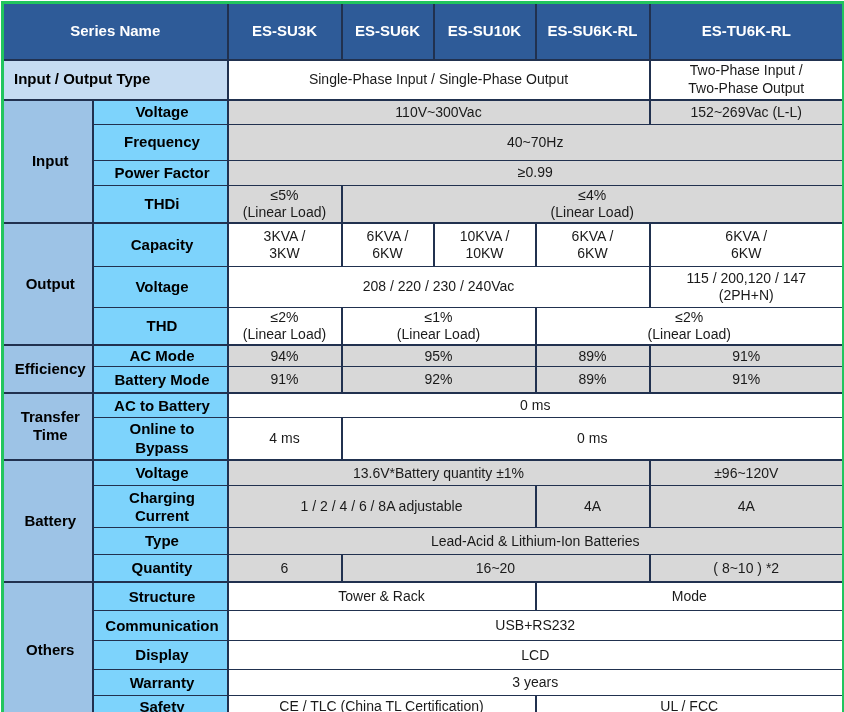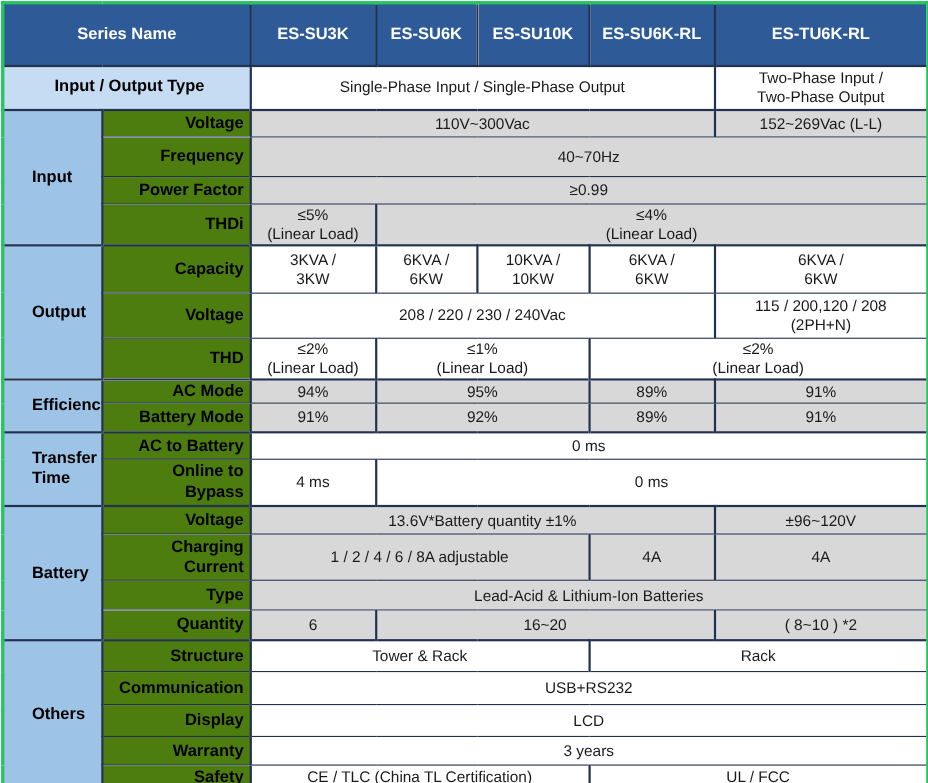--- a/index.html
+++ b/index.html
@@ -26,39 +26,39 @@
     font-size:15px;
     font-weight:bold;
     text-align:center;
     border-bottom-width:2px;
   }
   td.cat{
     background:#9dc3e6;
     color:#000000;
     font-weight:bold;
     font-size:15px;
-    text-align:left;
-    padding-left:25px;
+    text-align:center;
+    padding-left:10px;
     white-space:pre-line;
   }
   td.sub{
-    background:#4d7c0f;
+    background:#7dd3fc;
     color:#000000;
     font-weight:bold;
     font-size:15px;
-    text-align:right;
+    text-align:center;
     padding-left:9px;
     white-space:pre-line;
   }
   td.lbl2{
     background:#c6dcf2;
     color:#000000;
     font-weight:bold;
     font-size:15px;
-    text-align:center;
+    text-align:left;
     padding-left:10px;
   }
   td.v{
     text-align:center;
     font-size:14px;
     color:#1a1a1a;
     white-space:pre-line;
   }
   .white{background:#ffffff;}
   .gray{background:#d8d8d8;margin-left:30px;}
@@ -127,21 +127,21 @@
     <td class="v white">10KVA /
 10KW</td>
     <td class="v white">6KVA /
 6KW</td>
     <td class="v white">6KVA /
 6KW</td>
   </tr>
   <tr style="height:41px">
     <td class="sub">Voltage</td>
     <td colspan="4" class="v white">208 / 220 / 230 / 240Vac</td>
-    <td class="v white">115 / 200,120 / 208
+    <td class="v white">115 / 200,120 / 147
 (2PH+N)</td>
   </tr>
   <tr style="height:38px">
     <td class="sub">THD</td>
     <td class="v white">≤2%
 (Linear Load)</td>
     <td colspan="2" class="v white">≤1%
 (Linear Load)</td>
     <td colspan="2" class="v white">≤2%
 (Linear Load)</td>
@@ -197,21 +197,21 @@
     <td class="sub">Quantity</td>
     <td class="v gray">6</td>
     <td colspan="3" class="v gray">16~20</td>
     <td class="v gray">( 8~10 ) *2</td>
   </tr>
 
   <tr class="sec" style="height:29px">
     <td rowspan="5" class="cat">Others</td>
     <td class="sub">Structure</td>
     <td colspan="3" class="v white">Tower &amp; Rack</td>
-    <td colspan="2" class="v white">Rack</td>
+    <td colspan="2" class="v white">Mode</td>
   </tr>
   <tr style="height:30px">
     <td class="sub">Communication</td>
     <td colspan="5" class="v white">USB+RS232</td>
   </tr>
   <tr style="height:29px">
     <td class="sub">Display</td>
     <td colspan="5" class="v white">LCD</td>
   </tr>
   <tr style="height:26px">

